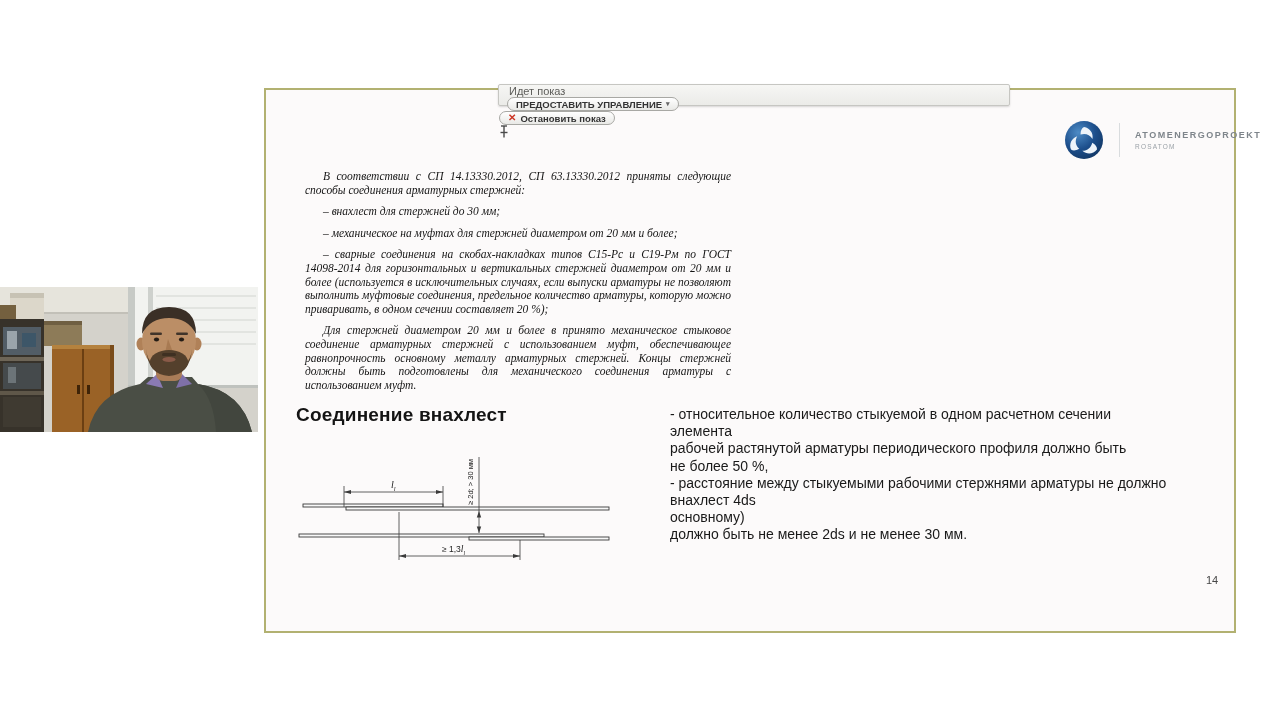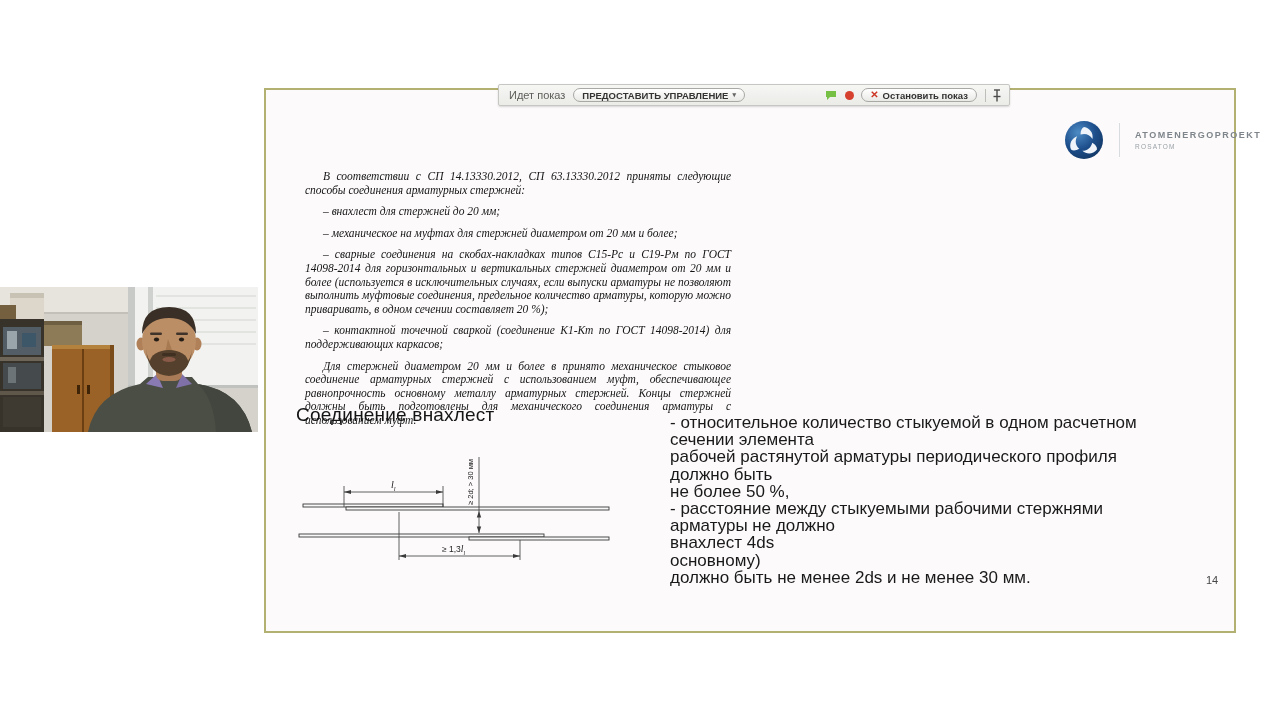--- a/index.html
+++ b/index.html
@@ -2,21 +2,21 @@
 <html><head>
 <meta charset="utf-8">
 <style>
   html,body{margin:0;padding:0;background:#fff;}
   #stage{position:relative;width:1280px;height:720px;background:#ffffff;overflow:hidden;
          font-family:"Liberation Sans",sans-serif;}
 
   
   .share-toolbar{position:absolute;left:498px;top:84px;width:510px;height:20px;
     background:linear-gradient(#f6f6f4,#ebebe8);border:1px solid #c6c6c2;border-radius:2px;
-    display:flex;align-items:center;box-shadow:0 1px 2px rgba(0,0,0,.15);z-index:30;}
+    display:flex;align-items:flex-start;box-shadow:0 1px 2px rgba(0,0,0,.15);z-index:30;flex-direction:column;}
   .share-status{font-size:11px;color:#5d5d5a;margin-left:10px;white-space:nowrap;}
   .tb-btn{display:inline-flex;align-items:center;gap:4px;margin-left:8px;padding:1px 8px;
     font-size:9.5px;font-weight:bold;color:#333;background:linear-gradient(#ffffff,#e9e9e6);
     border:1px solid #a8a8a4;border-radius:7px;height:14px;cursor:pointer;white-space:nowrap;}
   .tb-caret{font-size:7px;color:#666;}
   .tb-spacer{flex:1;}
   .tb-x{color:#cc3524;font-weight:bold;font-size:10px;line-height:1;}
   .tb-dot{width:9px;height:9px;border-radius:50%;background:#d6402f;margin:0 7px 0 6px;}
   .tb-divider{width:1px;height:13px;background:#bdbdb9;margin:0 6px 0 8px;}
   .tb-pin{margin-right:7px;display:inline-flex;cursor:pointer;}
@@ -30,23 +30,23 @@
   .logo{position:absolute;left:798px;top:30px;display:flex;align-items:center;gap:15px;}
   .logo-divider{width:1px;height:34px;background:#d9dcde;}
   .logo-brand{font-size:9px;letter-spacing:1.5px;color:#7e858b;font-weight:bold;}
   .logo-sub{font-size:6.5px;letter-spacing:1.2px;color:#9aa1a7;margin-top:3px;}
 
   .body-text{position:absolute;left:31px;top:72px;width:442px;
     font-family:"Liberation Serif",serif;font-size:11.5px;line-height:13.6px;color:#151515;}
   .body-text p{margin:8px;text-align:justify;text-indent:18px;font-style:italic;}
 
   .slide-heading{position:absolute;left:30px;top:314px;font-size:19px;color:#141414;
-    font-weight:400;letter-spacing:.2px;}
-
-  .notes{position:absolute;left:404px;top:324px;width:500px;font-size:17px;
+    font-weight:700;letter-spacing:.2px;}
+
+  .notes{position:absolute;left:404px;top:316px;width:500px;font-size:14px;
     line-height:17.2px;color:#191919;}
   .notes .it{}
 
   .diagram{position:absolute;left:30px;top:360px;}
   .page-number{position:absolute;left:940px;top:484px;font-size:11px;color:#474747;}
 </style>
 </head>
 <body>
 
 <div id="stage">
@@ -132,24 +132,23 @@
       </svg>
       <div class="logo-divider"></div>
       <div>
         <div class="logo-brand">ATOMENERGOPROEKT</div>
         <div class="logo-sub">ROSATOM</div>
       </div>
     </div>
 
     <div class="body-text">
         <p>В соответствии с СП 14.13330.2012, СП 63.13330.2012 приняты следующие способы соединения арматурных стержней:</p>
-        <p>– внахлест для стержней до 20 мм;</p>
+        <p>– внахлест для стержней до 30 мм;</p>
         <p>– механическое на муфтах для стержней диаметром от 20 мм и более;</p>
         <p>– сварные соединения на скобах-накладках типов С15-Рс и С19-Рм по ГОСТ 14098-2014 для горизонтальных и вертикальных стержней диаметром от 20 мм и более (используется в исключительных случаях, если выпуски арматуры не позволяют выполнить муфтовые соединения, предельное количество арматуры, которую можно приваривать, в одном сечении составляет 20 %);</p>
-        <p>– контактной точечной сваркой (соединение К1-Кт по ГОСТ 14098-2014) для поддерживающих каркасов;</p>
         <p>Для стержней диаметром 20 мм и более в принято механическое стыковое соединение арматурных стержней с использованием муфт, обеспечивающее равнопрочность основному металлу арматурных стержней. Концы стержней должны быть подготовлены для механического соединения арматуры с использованием муфт.</p>
       </div>
 
     <div class="slide-heading">Соединение внахлест</div>
 
     <div class="notes">
         <div><span>- относительное количество стыкуемой в одном расчетном сечении элемента</span></div>
         <div><span>рабочей растянутой арматуры периодического профиля должно быть</span></div>
         <div><span> не более 50 %,</span></div>
         <div><span>- расстояние между стыкуемыми рабочими стержнями арматуры не должно</span></div>

